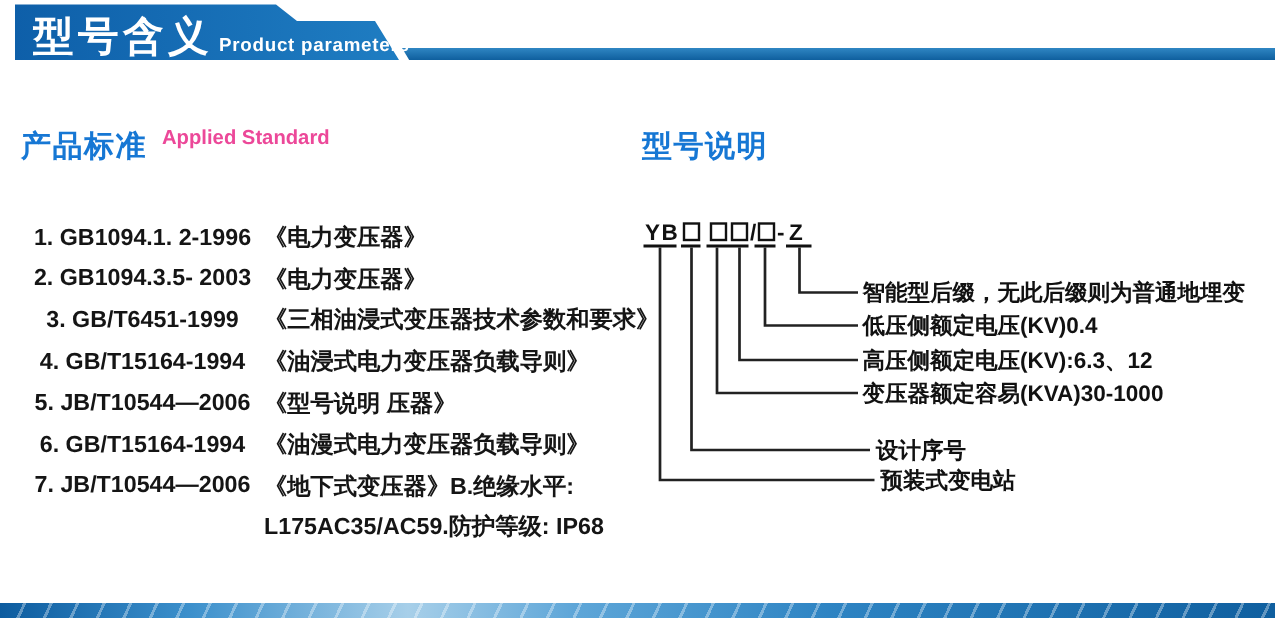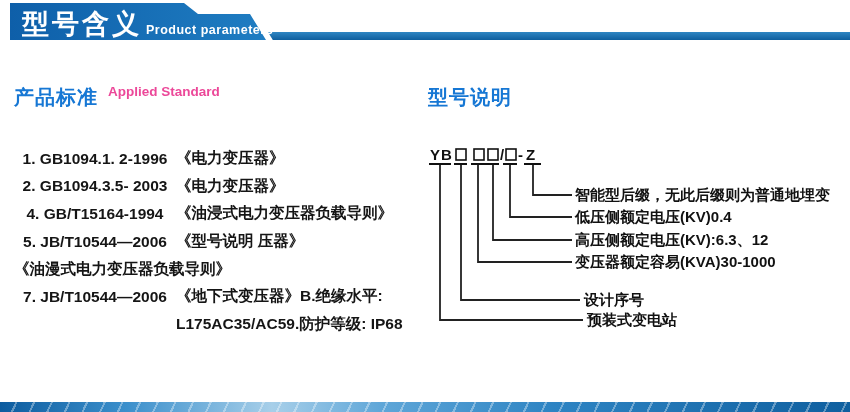--- a/index.html
+++ b/index.html
@@ -77,28 +77,33 @@
   <div class="standards">
     <div class="std-row">
       <span class="std-code">1. GB1094.1. 2-1996</span>
       <span class="std-title">《电力变压器》</span>
     </div>
     <div class="std-row">
       <span class="std-code">2. GB1094.3.5- 2003</span>
       <span class="std-title">《电力变压器》</span>
     </div>
     <div class="std-row">
+      <span class="std-code">3. GB/T6451-1999</span>
+      <span class="std-title">《三相油浸式变压器技术参数和要求》</span>
+    </div>
+    <div class="std-row">
       <span class="std-code">4. GB/T15164-1994</span>
       <span class="std-title">《油浸式电力变压器负载导则》</span>
     </div>
     <div class="std-row">
       <span class="std-code">5. JB/T10544—2006</span>
       <span class="std-title">《型号说明 压器》</span>
     </div>
     <div class="std-row">
+      <span class="std-code">6. GB/T15164-1994</span>
       <span class="std-title">《油漫式电力变压器负载导则》</span>
     </div>
     <div class="std-row">
       <span class="std-code">7. JB/T10544—2006</span>
       <span class="std-title">《地下式变压器》B.绝缘水平:</span>
     </div>
     <div class="std-row">
       <span class="std-code"></span>
       <span class="std-title">L175AC35/AC59.防护等级: IP68</span>
     </div>

